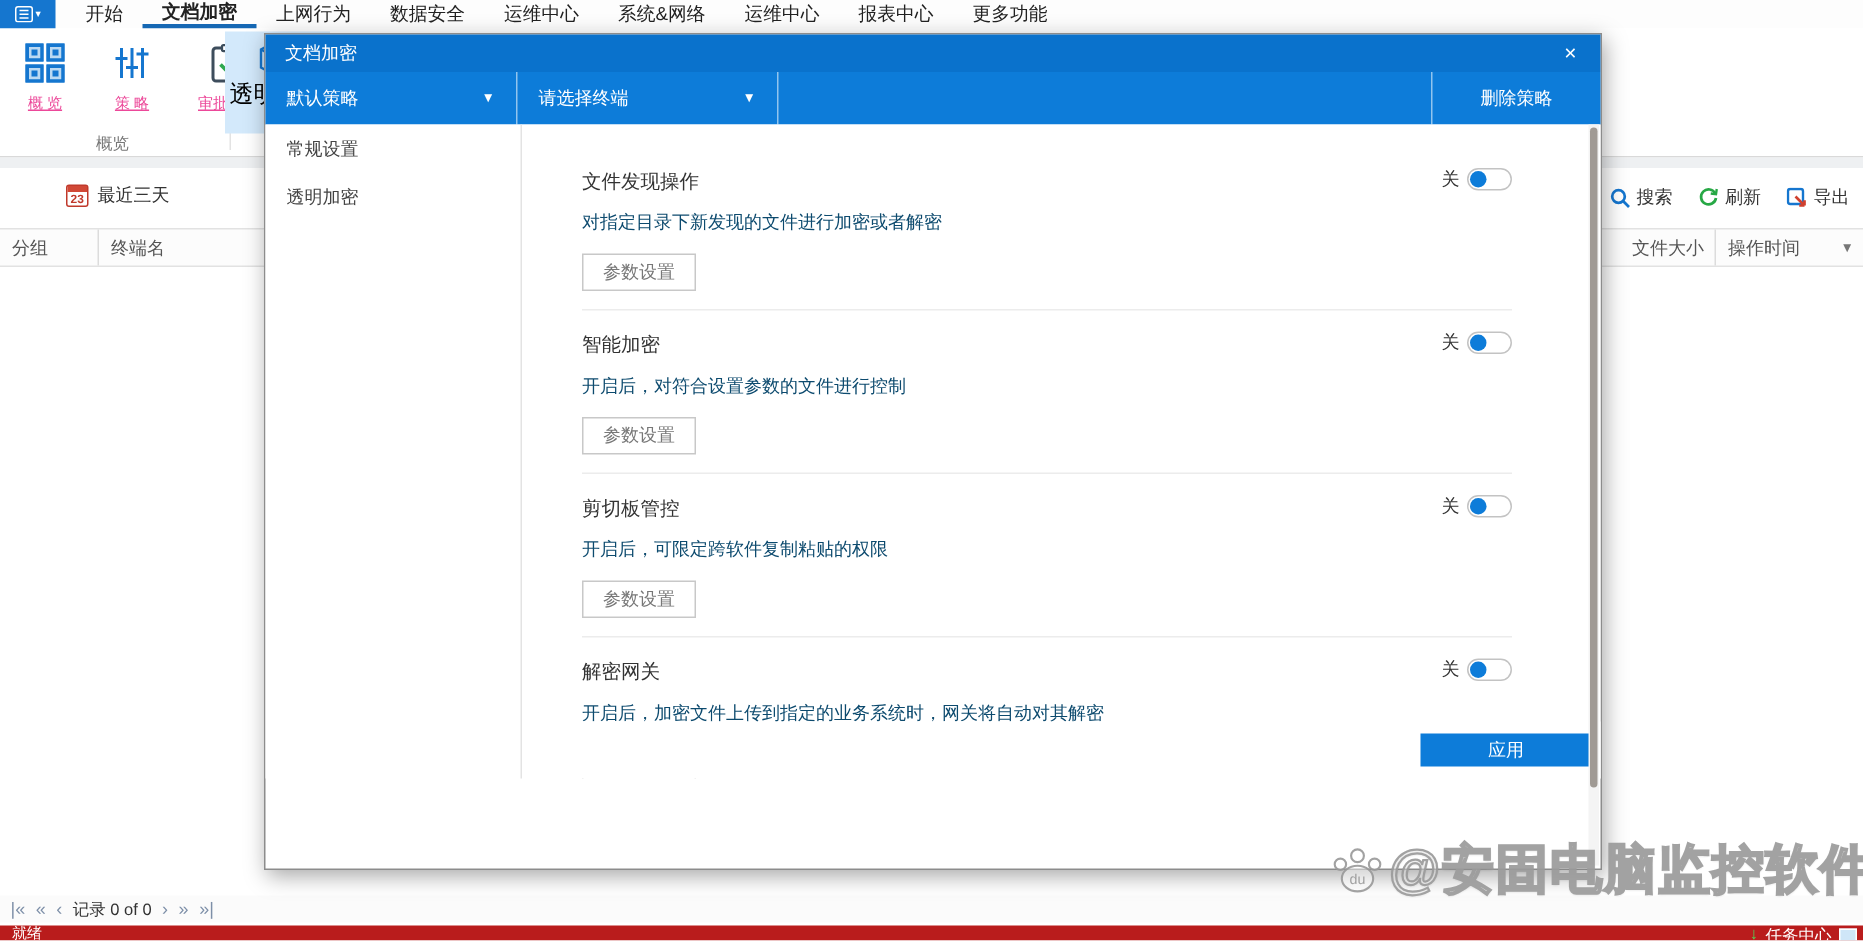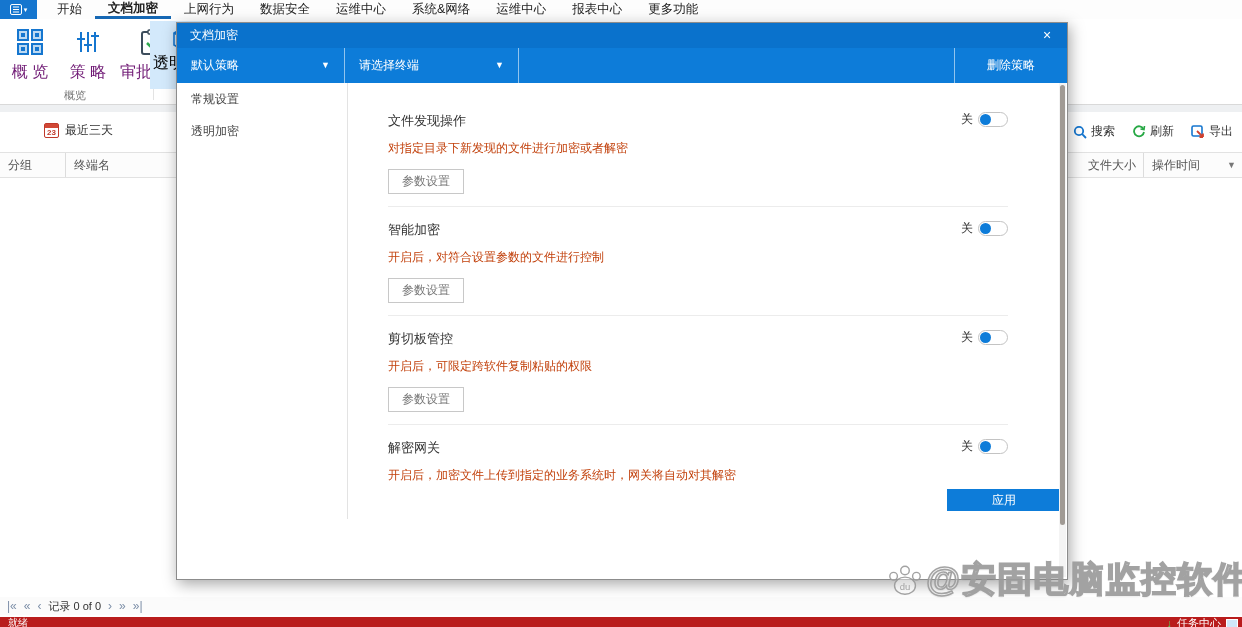--- a/index.html
+++ b/index.html
@@ -16,21 +16,21 @@
   .menu-items { position:absolute; left:44px; top:0; height:19px; display:flex; }
   .menu-item { padding:0 13px; font-size:12.5px; color:#222; line-height:18px; height:19px; cursor:pointer; }
   .menu-item.active { font-weight:bold; border-bottom:3px solid #1668b4; line-height:16px; }
 
   
   .ribbon { position:absolute; left:0; top:19px; width:100%; height:86px; background:#fff; border-bottom:1px solid #d9d9d9; }
   .ribbon-row { position:absolute; left:6px; top:5px; display:flex; gap:10px; }
   .r-item { display:flex; flex-direction:column; align-items:center; width:48px; padding-top:3px; cursor:pointer; }
   .r-item.wide { width:60px; }
   .r-item .ric { height:30px; display:flex; align-items:center; justify-content:center; }
-  .r-item .rlabel { font-size:16px; color:#701a75; margin-top:5px; white-space:nowrap; }
+  .r-item .rlabel { font-size:10px; color:#ec4899; margin-top:5px; white-space:nowrap;text-decoration:underline; }
   .grid-icon { display:grid; grid-template-columns:12px 12px; grid-template-rows:12px 12px; gap:2px; }
   .grid-icon span { background:#1576cf; border:2px solid #1576cf; box-shadow:inset 0 0 0 2px #bcd9f2; }
   .r-group-divider { position:absolute; left:153px; top:5px; height:76px; width:1px; background:#e3e3e3; }
   .r-group-label { position:absolute; left:0; top:69px; width:150px; text-align:center; font-size:11px; color:#777; }
   .r-item-transparent { position:absolute; left:150px; top:2px; width:70px; height:68px; background:#d3e9fb;
                         display:flex; flex-direction:column; align-items:center; padding-top:4px; cursor:pointer; }
   .gray-strip { position:absolute; left:0; top:105px; width:100%; height:7px; background:#eef0f2; }
 
   
   .filterbar { position:absolute; left:0; top:112px; width:100%; height:40px; background:#fff; }
@@ -79,21 +79,21 @@
   .m-body { position:absolute; left:0; top:60px; width:100%; height:436px; background:#fff; }
   .m-sidebar { position:absolute; left:0; top:0; width:171px; height:100%; border-right:1px solid #e3e3e3; }
   .m-side-item { height:32px; line-height:32px; padding-left:14px; font-size:12px; color:#444; cursor:pointer; }
   .m-side-item.active { color:#0d7cd9; background:#f3f7fb; }
   .m-content { position:absolute; left:171px; top:0; width:690px; height:100%; padding:29px 30px 0 40px; overflow:hidden; }
   .m-row-title { position:relative; font-size:13px; color:#333; margin-bottom:10px; }
   .m-toggle { position:absolute; right:0; top:-1px; display:flex; align-items:center; gap:5px; cursor:pointer; }
   .m-toggle .t-state { font-size:12px; color:#333; }
   .m-pill { position:relative; width:30px; height:15px; border:1px solid #c3c3c3; border-radius:8px; background:#fff; }
   .m-pill .t-knob { position:absolute; left:1px; top:1px; width:11px; height:11px; border-radius:50%; background:#0d7cd9; }
-  .m-row-desc { font-size:12px; color:#c2410c; margin-bottom:12px; }
+  .m-row-desc { font-size:12px; color:#0c4a6e; margin-bottom:12px; }
   .m-param-btn { display:inline-block; font-size:12px; color:#777; border:1px solid #c8c8c8; background:#fff;
                  padding:3px 13px; cursor:pointer; }
   .m-sep { border-bottom:1px solid #ececec; margin-top:12px; margin-bottom:14px; }
   .m-scrollbar { position:absolute; right:1px; top:60px; width:7px; height:494px; background:#f4f4f4; }
   .m-scroll-thumb { position:absolute; left:1px; top:2px; width:5px; height:440px; background:#a09a94; border-radius:3px; cursor:pointer; }
   .m-footer { position:absolute; left:171px; right:0; bottom:0; height:38px; background:#fff; }
   .m-apply { position:absolute; right:6px; top:8px; width:114px; height:22px; background:#0d7cd9; color:#fff;
              font-size:12px; text-align:center; line-height:22px; cursor:pointer; }
 
   

